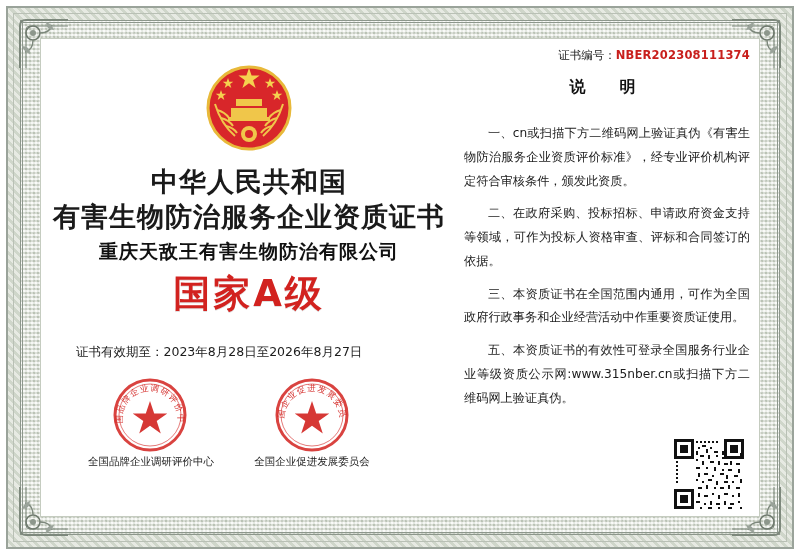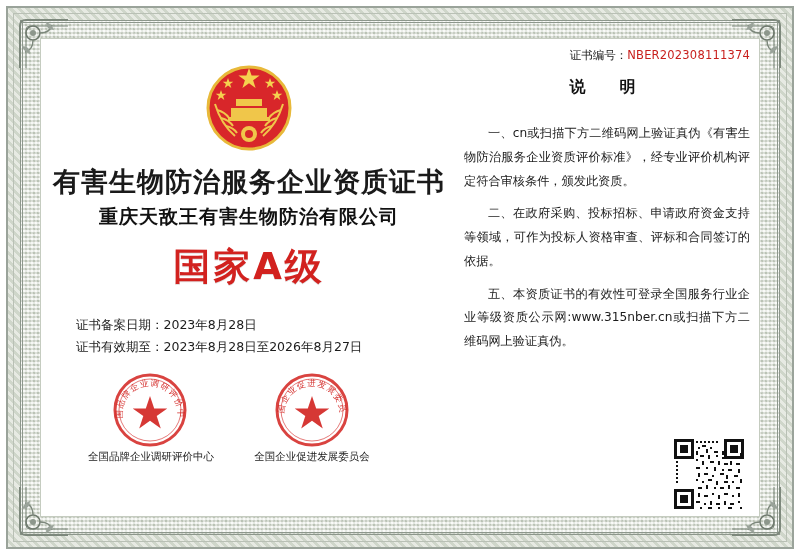--- a/index.html
+++ b/index.html
@@ -125,21 +125,21 @@
     font-weight: bold;
     color: #111;
     margin-top: 5px;
     letter-spacing: 1px;
   }
   .grade {
     text-align: center;
     font-size: 37px;
     font-weight: bold;
     color: #d2221f;
-    margin-top: 12px;
+    margin-top: 4px;
     letter-spacing: 3px;
     text-shadow: 0 1px 0 rgba(0,0,0,0.12);
   }
   .dates {
     margin-top: 22px;
     padding-left: 36px;
     font-size: 12.5px;
     color: #1c1c1c;
     line-height: 1.75;
   }
@@ -177,21 +177,21 @@
   
   .cert-no {
     text-align: right;
     font-size: 11.5px;
     color: #1a1a1a;
     margin-bottom: 14px;
     white-space: nowrap;
   }
   .cert-no .no-value {
     color: #c81f1c;
-    font-weight: normal;
+    font-weight: bold;
     letter-spacing: 0.2px;
   }
   .notes-title {
     text-align: center;
     font-size: 16px;
     font-weight: bold;
     letter-spacing: 9px;
     color: #111;
     margin-bottom: 24px;
   }
@@ -307,32 +307,30 @@
             <polygon fill="#f5d14f" points="54,16 56.6,23.6 64.6,23.6 58.1,28.3 60.6,35.9 54,31.2 47.4,35.9 49.9,28.3 43.4,23.6 51.4,23.6"></polygon>
             <polygon fill="#f5d14f" points="33,26 34.3,29.8 38.3,29.8 35.1,32.1 36.3,36 33,33.6 29.7,36 30.9,32.1 27.7,29.8 31.7,29.8"></polygon>
             <polygon fill="#f5d14f" points="26,38 27.3,41.8 31.3,41.8 28.1,44.1 29.3,48 26,45.6 22.7,48 23.9,44.1 20.7,41.8 24.7,41.8"></polygon>
             <polygon fill="#f5d14f" points="75,26 76.3,29.8 80.3,29.8 77.1,32.1 78.3,36 75,33.6 71.7,36 72.9,32.1 69.7,29.8 73.7,29.8"></polygon>
             <polygon fill="#f5d14f" points="82,38 83.3,41.8 87.3,41.8 84.1,44.1 85.3,48 82,45.6 78.7,48 79.9,44.1 76.7,41.8 80.7,41.8"></polygon>
           </svg>
         </div>
       </div>
 
       <div class="title-main">
+        <div>中华人民共和国</div>
         <div>有害生物防治服务企业资质证书</div>
       </div>
 
 
       <div class="company">重庆天敌王有害生物防治有限公司</div>
 
       <div class="grade">国家A级</div>
 
       <div class="dates">
-        <div class="row">
-          <span>证书备案日期：</span><span>2023年8月28日</span>
-        </div>
         <div class="row">
           <span>证书有效期至：</span><span>2023年8月28日至2026年8月27日</span>
         </div>
       </div>
 
       <div class="seals">
 
         <div class="seal-block">
           <div class="seal">
             <svg width="88" height="88" viewBox="0 0 88 88">
@@ -369,20 +367,21 @@
     <div class="right-col">
 
       <div class="cert-no">
         <span>证书编号：</span><span class="no-value">NBER202308111374</span>
       </div>
 
       <div class="notes-title">说　明</div>
 
       <div class="note">一、cn或扫描下方二维码网上验证真伪《有害生物防治服务企业资质评价标准》，经专业评价机构评定符合审核条件，颁发此资质。</div>
       <div class="note">二、在政府采购、投标招标、申请政府资金支持等领域，可作为投标人资格审查、评标和合同签订的依据。</div>
+      <div class="note">三、本资质证书在全国范围内通用，可作为全国政府行政事务和企业经营活动中作重要资质证使用。</div>
       <div class="note">五、本资质证书的有效性可登录全国服务行业企业等级资质公示网:www.315nber.cn或扫描下方二维码网上验证真伪。</div>
 
       <div class="qr">
         <svg width="74" height="74" viewBox="0 0 74 74" shape-rendering="crispEdges">
           <rect width="74" height="74" fill="#ffffff"></rect>
           <g fill="#111111">
 
             <rect x="2" y="2" width="20" height="20"></rect>
             <rect x="5" y="5" width="14" height="14" fill="#ffffff"></rect>
             <rect x="8" y="8" width="8" height="8"></rect>

